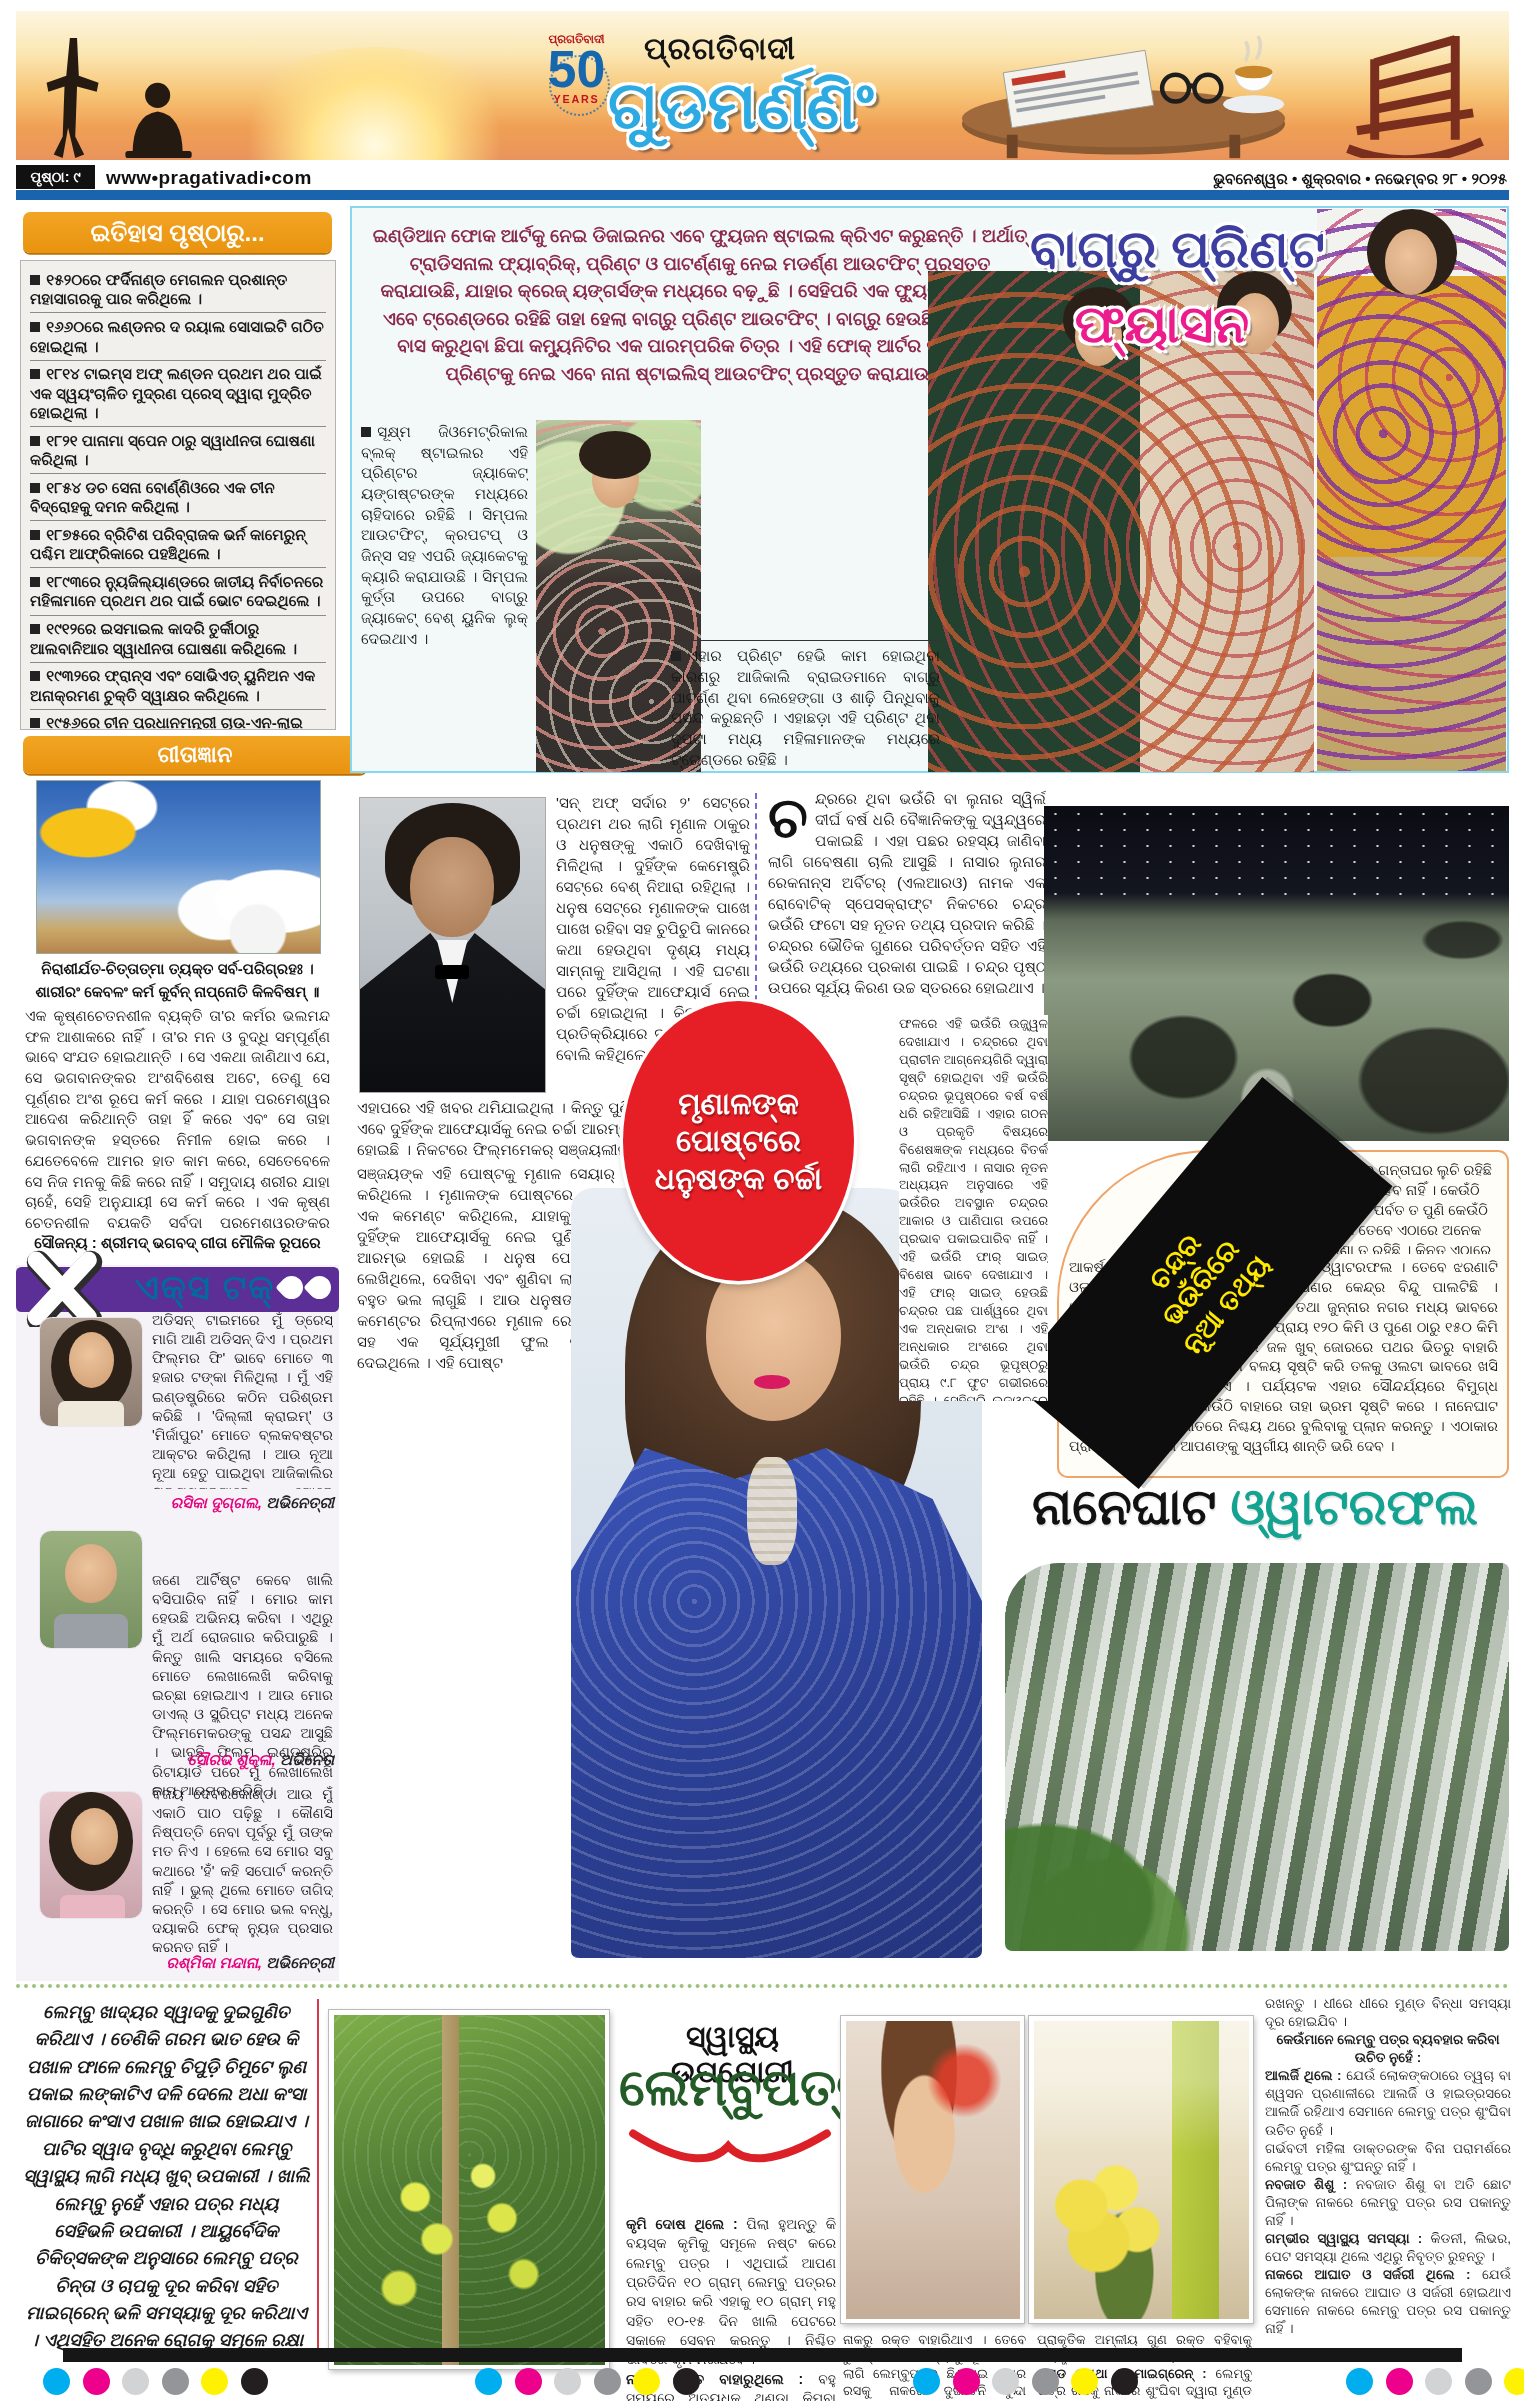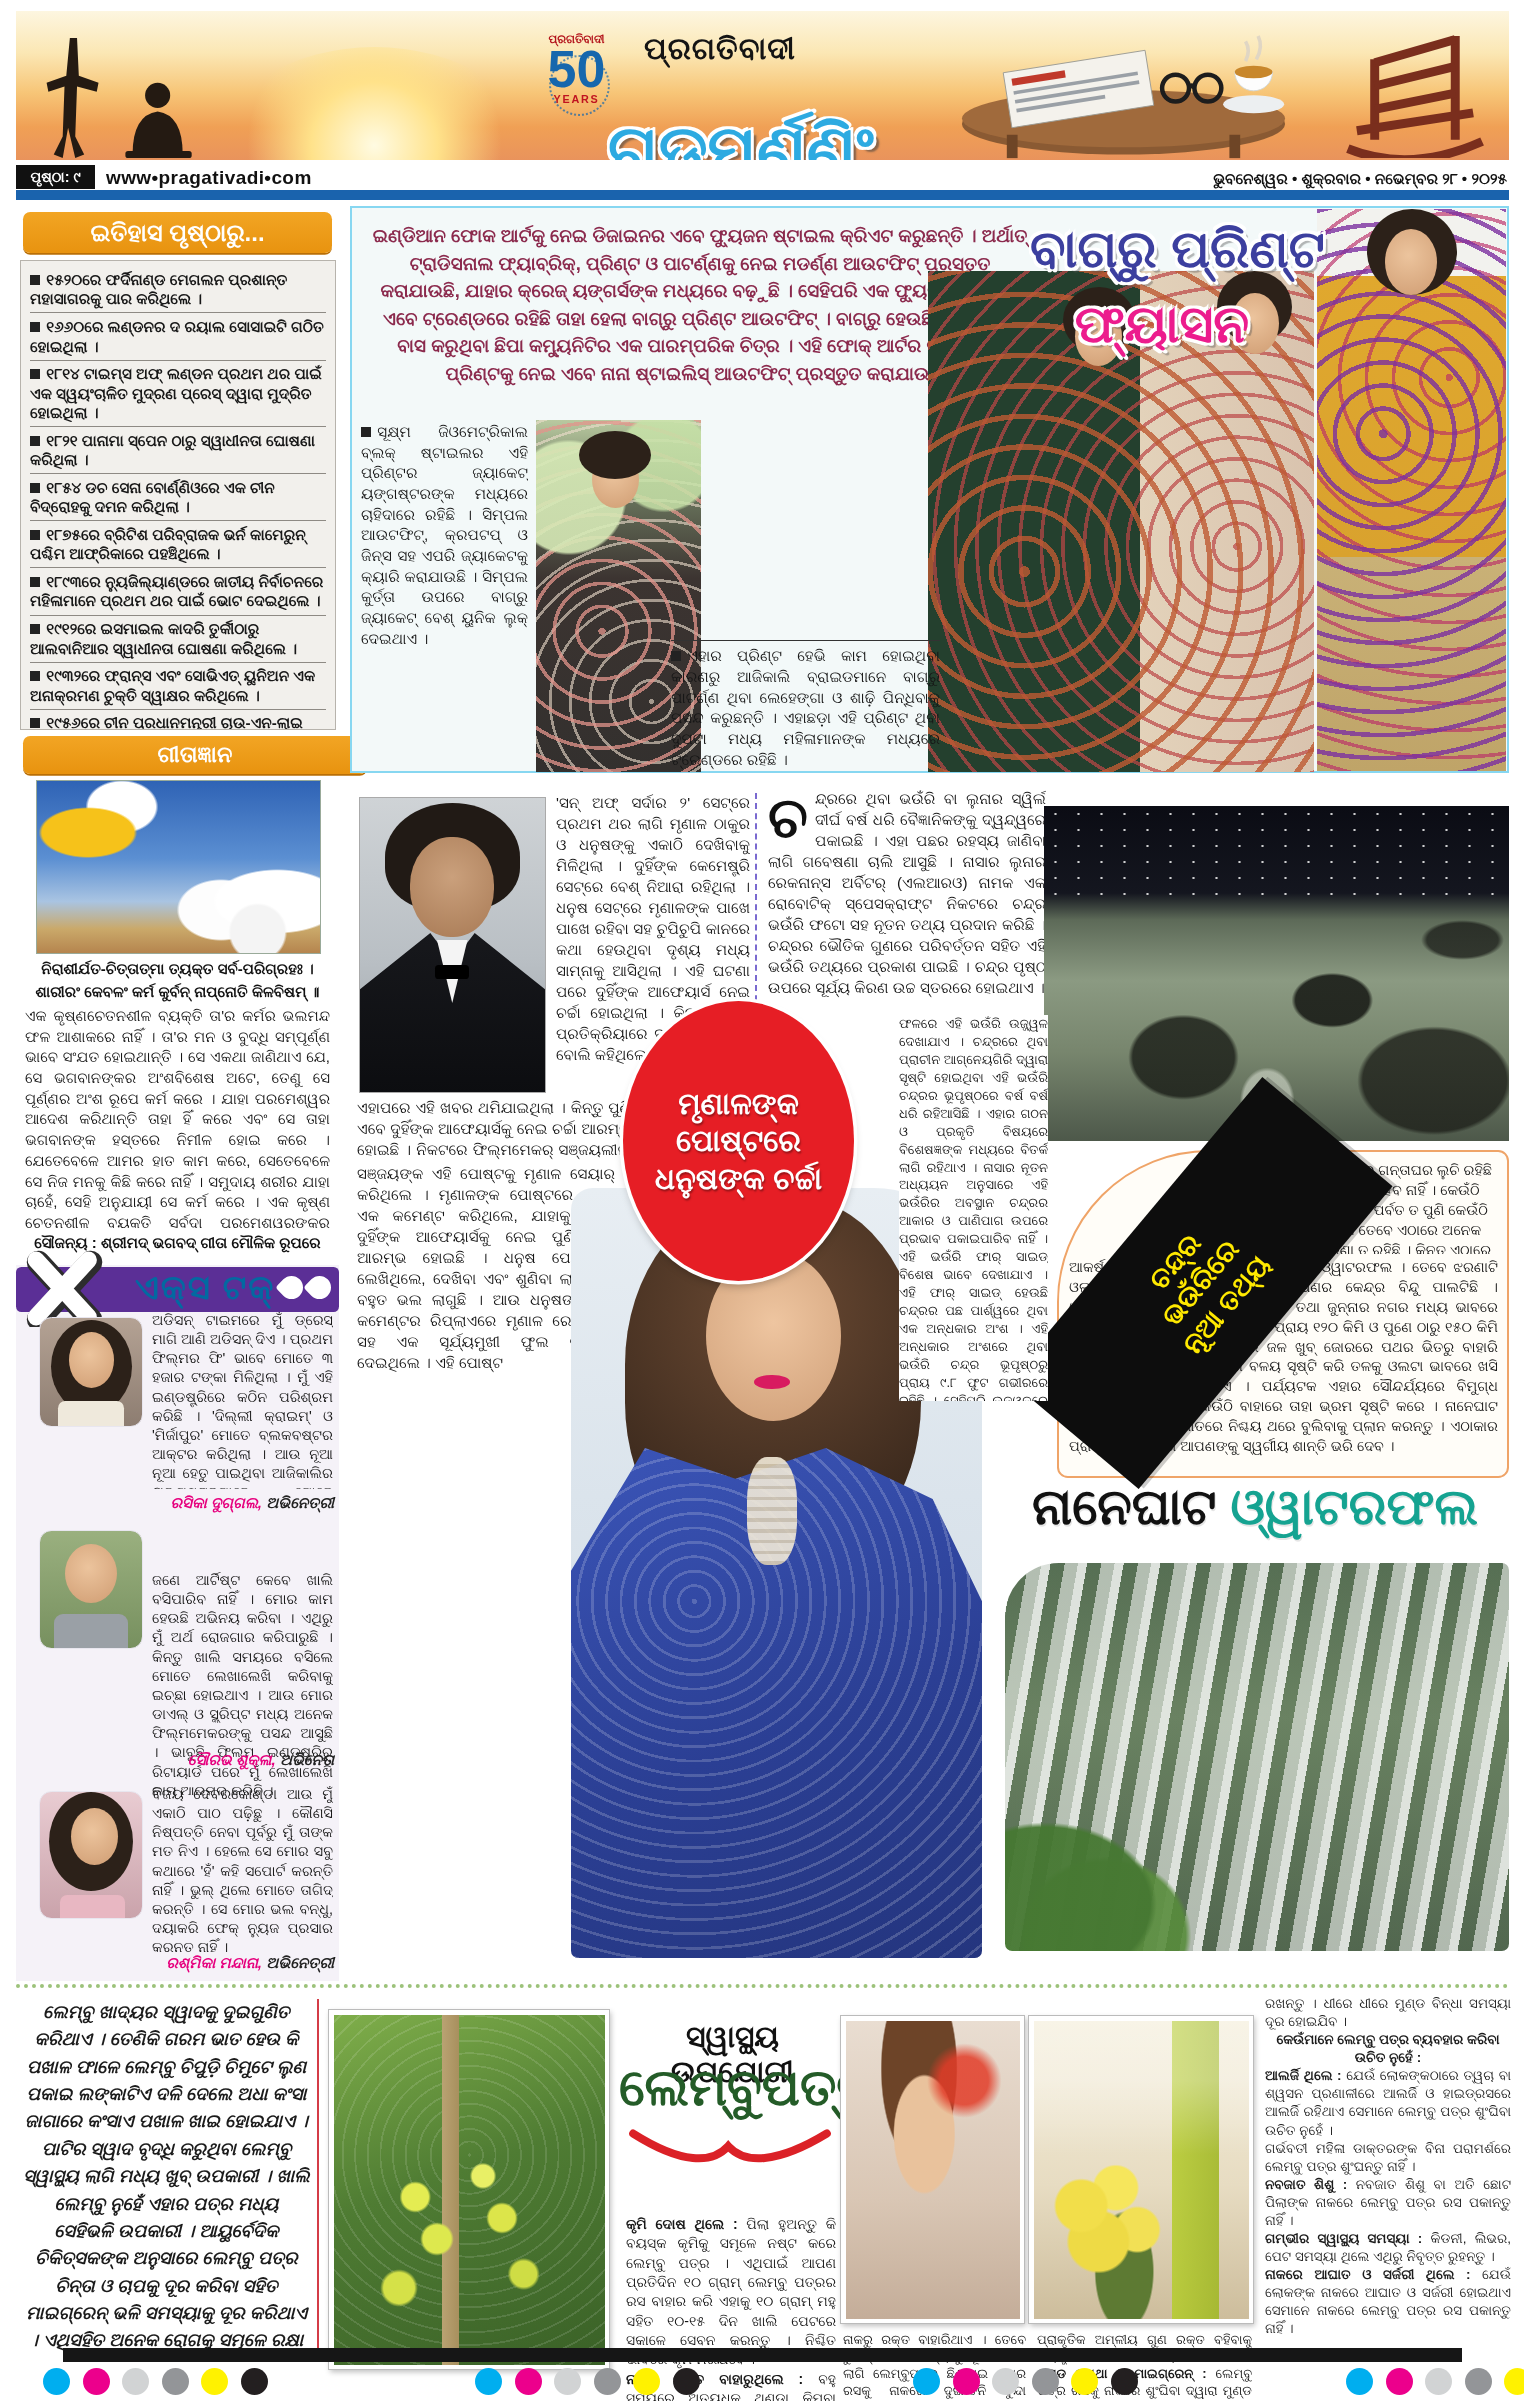--- a/index.html
+++ b/index.html
@@ -8,21 +8,21 @@
   .abs{position:absolute;}
   .ni{pointer-events:none;}
 
   
   .banner{left:16px;top:10.8px;width:1493px;height:149px;overflow:hidden;
     background:linear-gradient(180deg,#fdf6e0 0%,#fbe7b4 28%,#f7c577 55%,#f0a055 78%,#e9935c 100%);}
   .sunglow{left:206px;top:36px;width:305px;height:197px;border-radius:50%;
     background:radial-gradient(circle,#fffbe2 0%,#ffe28a 35%,rgba(255,210,110,0) 70%);}
   .brand{left:628px;top:20px;font-size:30.5px;font-weight:bold;color:#141414;letter-spacing:0.9px;}
   .gm-title{left:592px;top:56px;font-size:66px;font-weight:bold;color:#2daae1;
-    text-shadow:-2.7px -2.7px 0 #fff,2.7px -2.7px 0 #fff,-2.7px 2.7px 0 #fff,2.7px 2.7px 0 #fff,5.4px 5.4px 1.8px rgba(60,60,60,.55);margin-top:44px;}
+    text-shadow:-2.7px -2.7px 0 #fff,2.7px -2.7px 0 #fff,-2.7px 2.7px 0 #fff,2.7px 2.7px 0 #fff,5.4px 5.4px 1.8px rgba(60,60,60,.55);}
   .logo50{left:502px;top:21.5px;width:117px;height:117px;text-align:center;}
   .logo50 .mini{font-size:11.7px;font-weight:bold;color:#b3121a;}
   .logo50 .fifty{font-size:52px;font-weight:bold;color:#1667ad;line-height:.9;}
   .logo50 .ring{position:absolute;left:30.5px;top:23px;width:57px;height:57px;border:2.7px dotted #1667ad;border-radius:50%;opacity:.7;}
   .logo50 .yrs{font-size:10.8px;font-weight:bold;color:#c01320;letter-spacing:1.8px;}
   .infobar{left:16px;top:165px;width:1493px;height:24px;background:#fff;}
   .pagechip{left:16px;top:165px;width:79px;height:24px;background:#111;color:#fff;
     font-size:14.4px;font-weight:bold;text-align:center;line-height:24px;}
   .weburl{left:106px;top:167px;font-size:19px;font-weight:bold;color:#111;letter-spacing:0.4px;}
   .dateline{right:18px;top:170px;font-size:15.2px;font-weight:bold;color:#111;}

